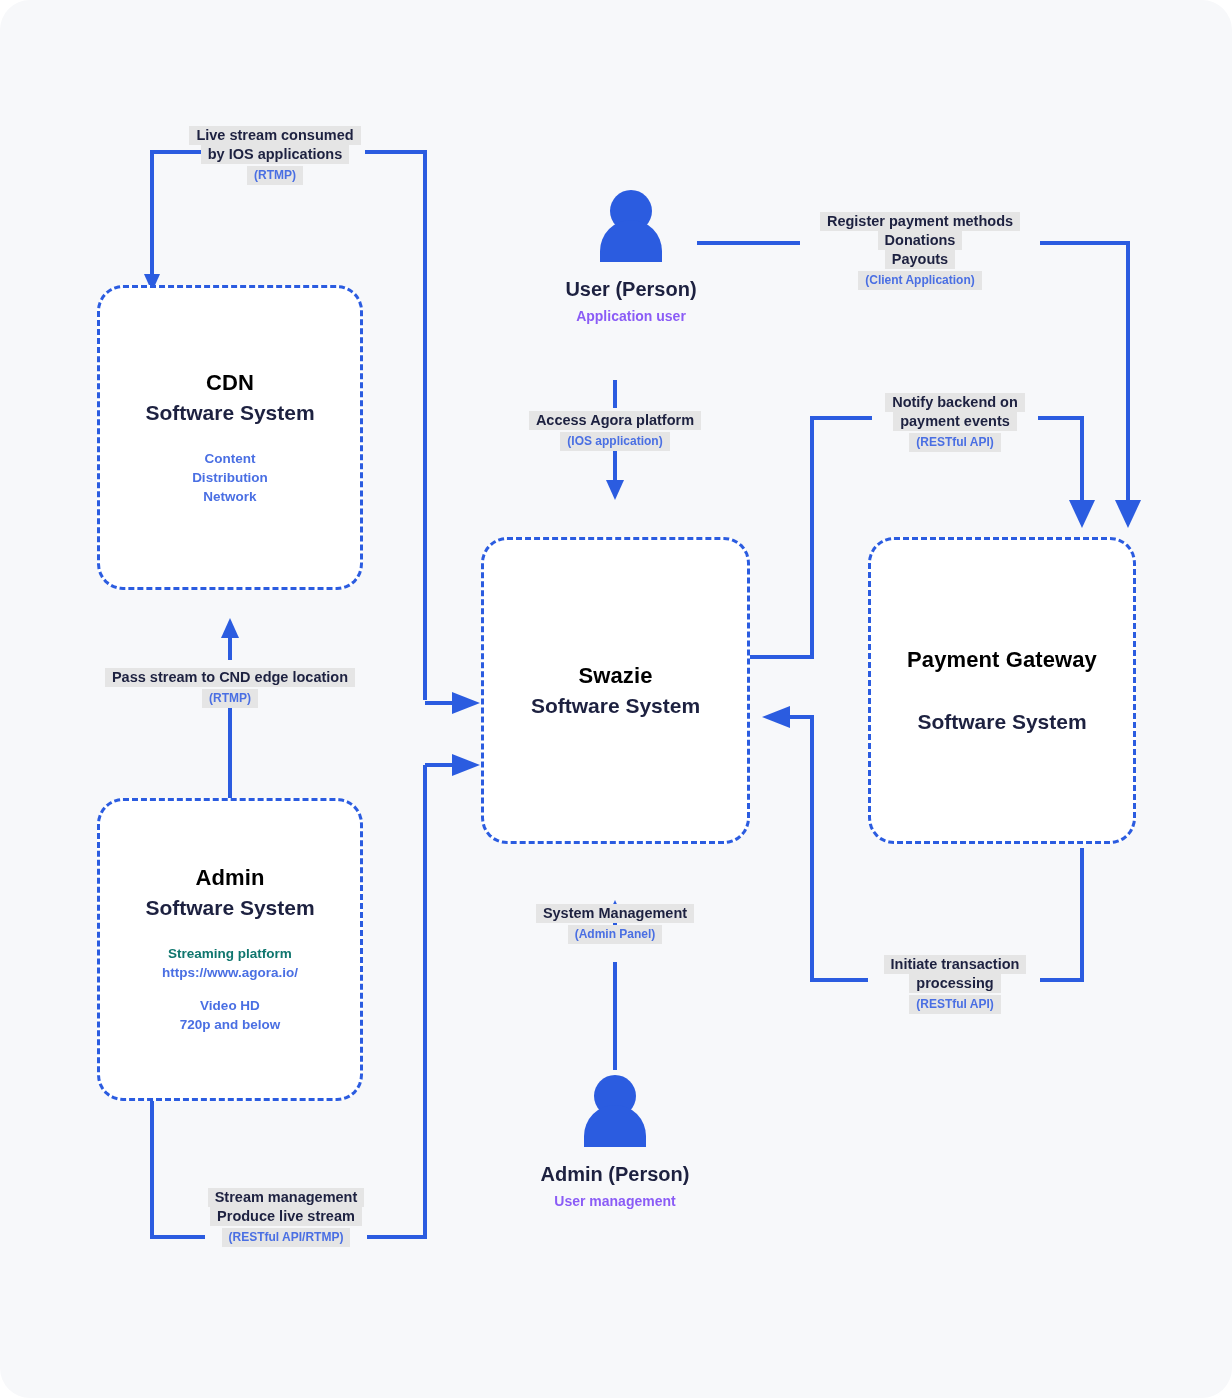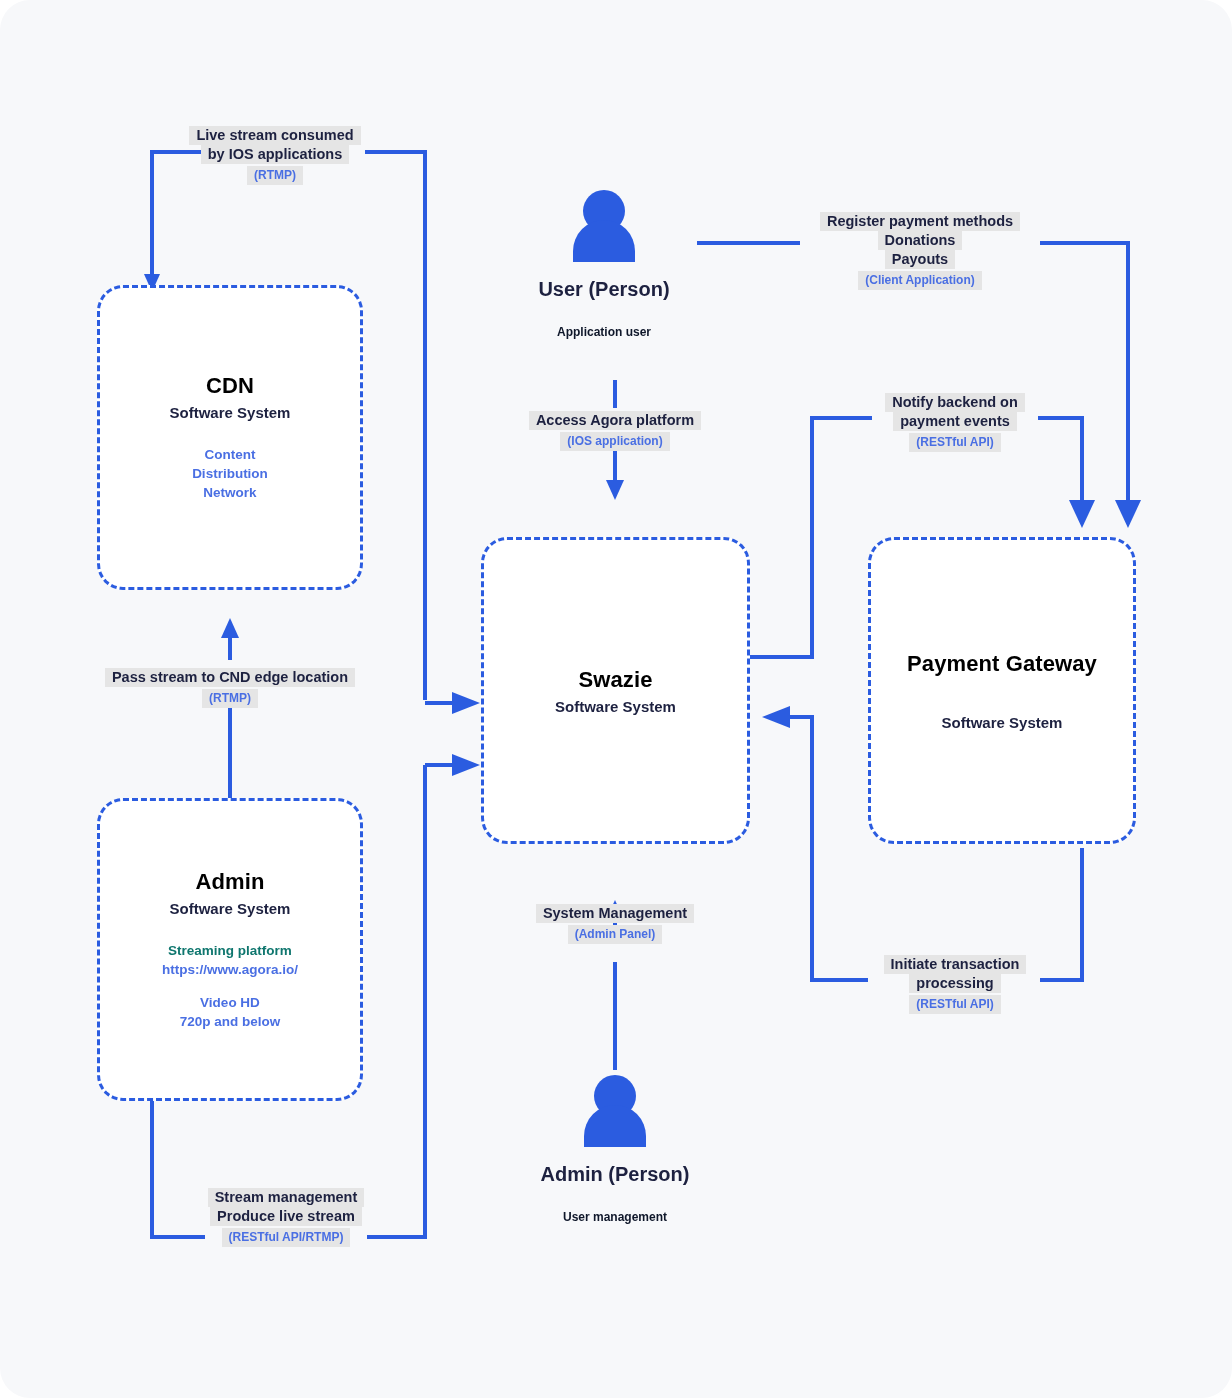--- a/index.html
+++ b/index.html
@@ -8,35 +8,35 @@
     position:relative;width:1232px;height:1398px;
     background:#f7f8fa;border-radius:30px;overflow:hidden;
   }
   .sys-box{
     position:absolute;background:#ffffff;
     border:3px dashed #2b5ce0;border-radius:26px;
     display:flex;flex-direction:column;align-items:center;justify-content:center;
     text-align:center;box-sizing:border-box;
   }
   .sys-title{font-size:22px;font-weight:bold;color:#000000;letter-spacing:.1px;}
-  .sys-sub{font-size:15px;font-weight:bold;color:#1d2140;margin-top:5px;}
+  .sys-sub{font-size:21px;font-weight:bold;color:#1d2140;margin-top:5px;}
   .desc-block{margin-top:24px;}
   .desc-block .line{font-size:13.5px;font-weight:bold;line-height:19px;}
   .line.dark{color:#0f766e;}
   .line.blue{color:#4a6fe3;}
   .gap{height:14px;}
 
   .person{position:absolute;display:flex;flex-direction:column;align-items:center;text-align:center;}
   .person-icon{width:62px;height:72px;position:relative;}
   .person-head{position:absolute;left:50%;top:0;transform:translateX(-50%);
     width:42px;height:42px;border-radius:50%;background:#2b5ce0;}
   .person-body{position:absolute;left:50%;bottom:0;transform:translateX(-50%);
     width:62px;height:42px;background:#2b5ce0;border-radius:31px 31px 0 0;}
   .person-name{font-size:20px;font-weight:bold;color:#1d2140;margin-top:16px;}
-  .person-role{font-size:12px;font-weight:bold;color:#0f172a;margin-top:24px;}
+  .person-role{font-size:14px;font-weight:bold;color:#8b5cf6;margin-top:7px;}
 
   .edge-label{position:absolute;text-align:center;}
   .edge-label .l{font-size:14.5px;font-weight:bold;color:#1d2140;line-height:19px;white-space:nowrap;}
   .edge-label .tech{font-size:12px;font-weight:bold;color:#4a6fe3;line-height:19px;margin-top:2px;white-space:nowrap;}
   .edge-label .bg{display:inline-block;background:#e5e5e5;padding:0 7px;}
 
   svg.wires{position:absolute;left:0;top:0;width:1232px;height:1398px;pointer-events:none;}
   svg.wires path,svg.wires line{stroke:#2b5ce0;stroke-width:4;fill:none;}
   svg.wires polygon{fill:#2b5ce0;}
 </style>
@@ -109,21 +109,21 @@
   <div class="sys-box" style="left:481px;top:537px;width:269px;height:307px;">
     <div class="sys-title">Swazie</div>
     <div class="sys-sub">Software System</div>
   </div>
 
   <div class="sys-box" style="left:868px;top:537px;width:268px;height:307px;gap:32px;">
     <div class="sys-title">Payment Gateway</div>
     <div class="sys-sub">Software System</div>
   </div>
 
-  <div class="person" style="left:504px;top:190px;width:200px;">
+  <div class="person" style="left:531px;top:190px;width:200px;">
     <div class="person-icon">
       <div class="person-head"></div>
       <div class="person-body"></div>
     </div>
     <div class="person-name">User (Person)</div>
     <div class="person-role">Application user</div>
   </div>
 
   <div class="person" style="left:515px;top:1075px;width:200px;">
     <div class="person-icon">

